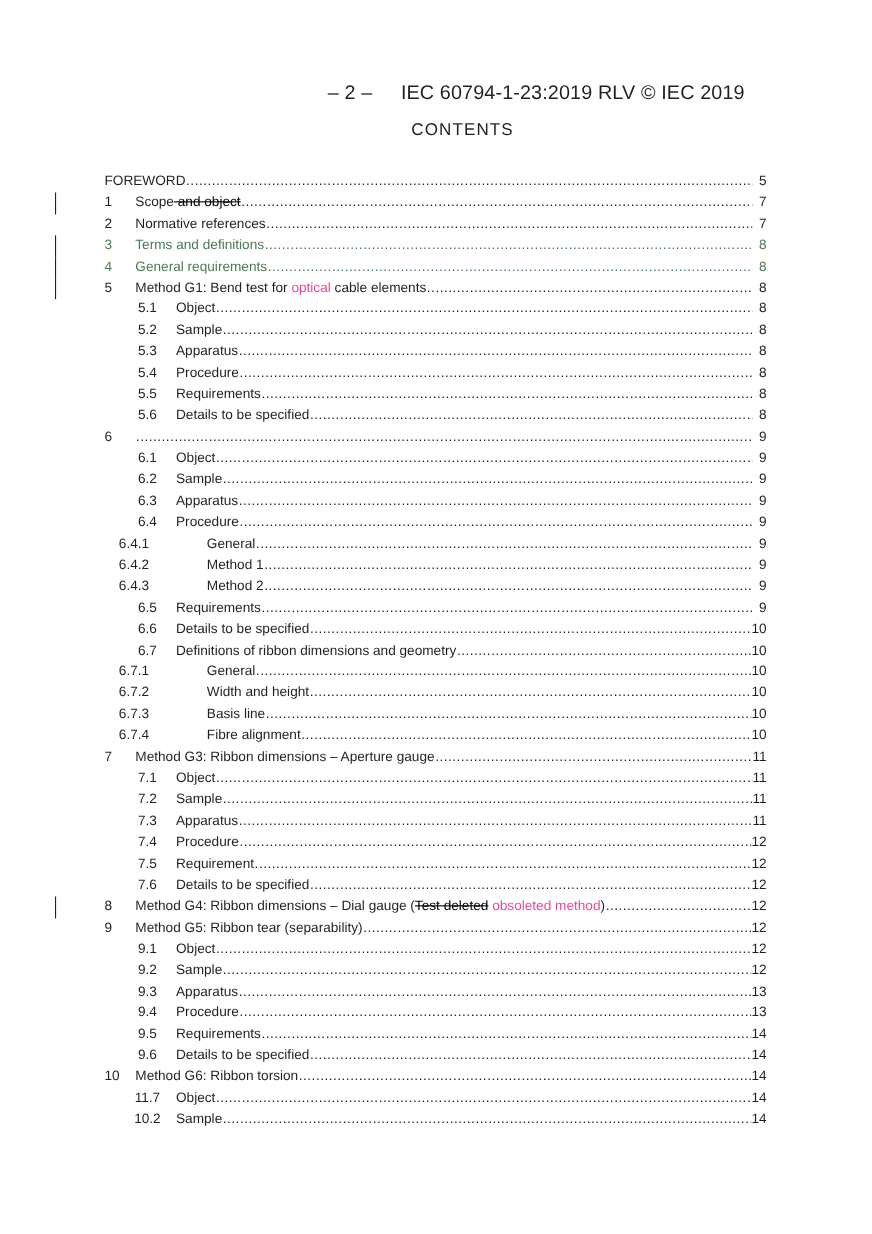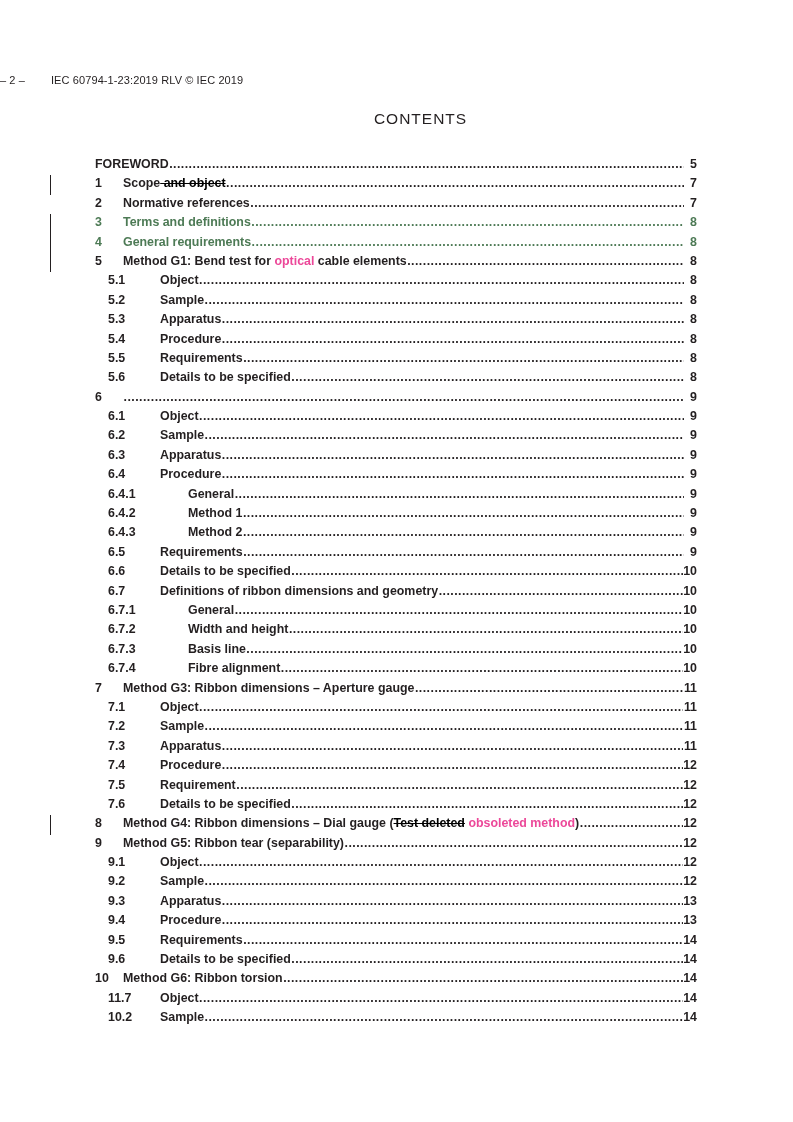--- a/index.html
+++ b/index.html
@@ -22,23 +22,24 @@
     height: 1122px;
     box-sizing: border-box;
   }
 
   
   .running-header {
     position: absolute;
     top: 74px;
     left: 0;
     width: 793px;
-    padding-right: 48px;
+    text-align: right;
+    padding-right: 116px;
     box-sizing: border-box;
-    font-size: 11px;
+    font-size: 18px;
     letter-spacing: 0.1px;
     white-space: nowrap;
   }
   .running-header .page-marker {
     margin-right: 26px;
   }
 
   
   .contents-title {
     position: absolute;
@@ -62,21 +63,20 @@
   .toc-row {
     position: relative;
     display: flex;
     align-items: baseline;
     height: 19.4px;
     font-size: 12.4px;
     padding-left: 95px;
     padding-right: 96px;
     box-sizing: border-box;
     white-space: nowrap;
-    font-weight: bold;
   }
 
   
   .toc-row.changed::before {
     content: "";
     position: absolute;
     left: 50px;
     top: -1px;
     width: 1.4px;
     height: 19.4px;
@@ -108,21 +108,21 @@
   }
 
   
   .lvl0 .num { width: 0; }
   .lvl1 .num { width: 28px; }
   .lvl2 .num { width: 0; }
   .lvl3 .num { width: 0; }
 
   .lvl1 { padding-left: 95px; }
   .lvl2 { padding-left: 108px; }
-  .lvl2 .num { width: 52px; }
+  .lvl2 .num { width: 52px; text-align: center; }
   .lvl3 { padding-left: 108px; }
   .lvl3 .num { width: 80px; }
 
   
   .ins {
     color: #ec4899;
   }
   .del {
     color: #000000;
     text-decoration: line-through;

